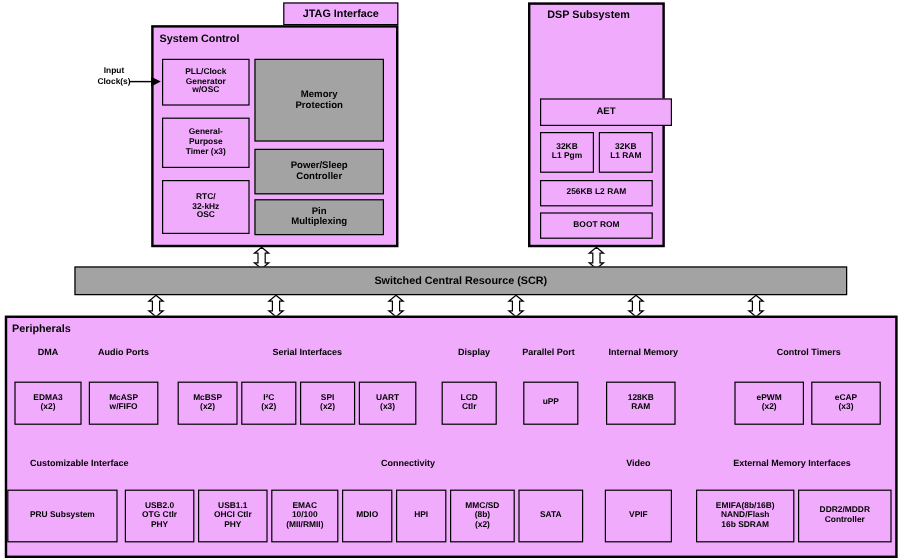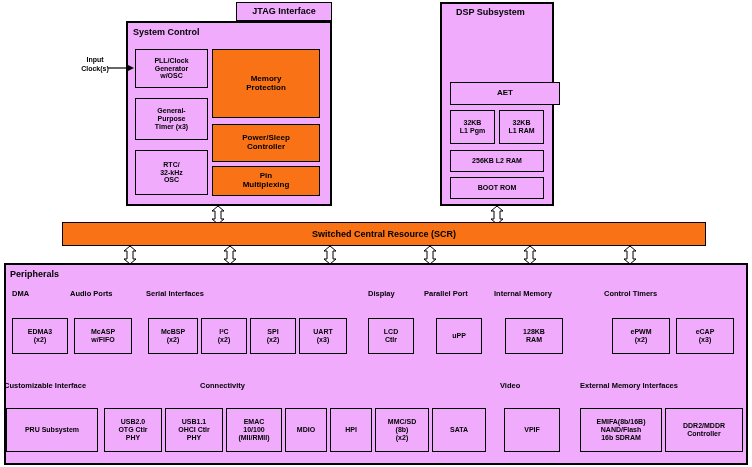--- a/index.html
+++ b/index.html
@@ -3,31 +3,31 @@
 <meta charset="utf-8">
 <style>
   html,body{margin:0;padding:0;background:#ffffff;}
   body{width:752px;height:467px;font-family:"Liberation Sans",sans-serif;color:#000;position:relative;overflow:hidden;}
   #diagram{position:relative;width:752px;height:467px;}
 
   .box{position:absolute;box-sizing:border-box;border:1px solid #000;background:#f0abfc;}
   .lbl{position:absolute;box-sizing:border-box;}
   .ctr{display:flex;align-items:center;justify-content:center;text-align:center;line-height:1.12;}
   .thick{border:2px solid #000;}
-  .grey{background:#f97316;}
+  .grey{background:#a3a3a3;}
   .title{font-size:9px;font-weight:bold;}
   .small{font-size:8px;}
   .tiny{font-size:7px;}
   .b{font-weight:bold;}
 
   
   .secttl{position:absolute;font-size:9px;font-weight:bold;}
 
   
-  .cap{position:absolute;font-size:7.5px;font-weight:bold;line-height:1.1;}
+  .cap{position:absolute;font-size:7.5px;font-weight:bold;text-align:center;line-height:1.1;}
 
   
   .busarrow{position:absolute;width:16px;height:18px;}
 
   svg{display:block;overflow:visible;}
 </style>
 </head>
 <body>
 
 <div id="diagram">

